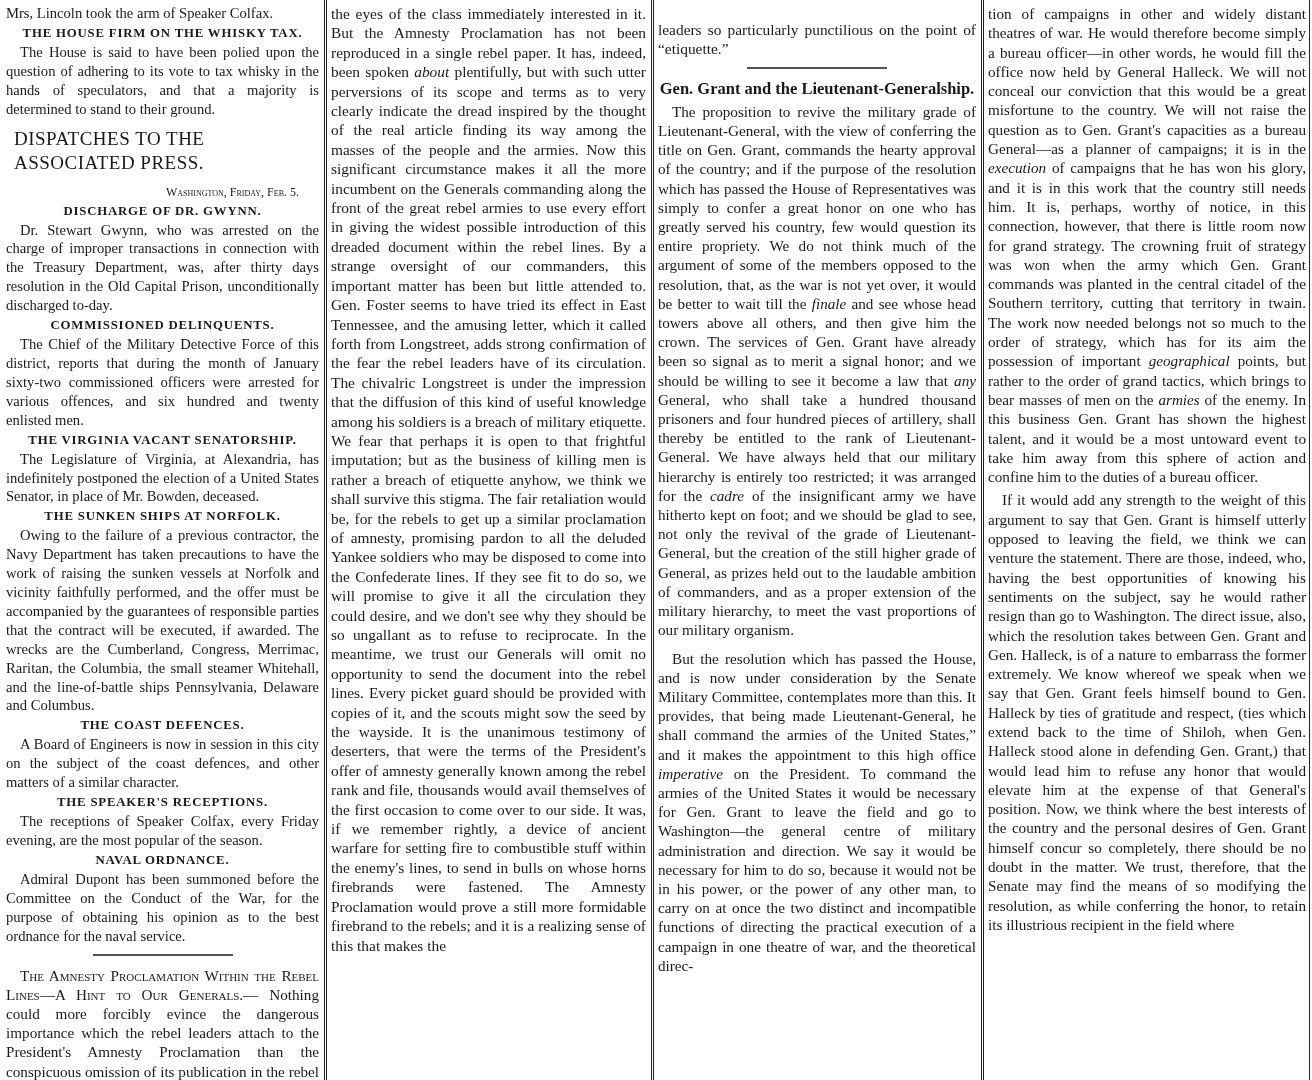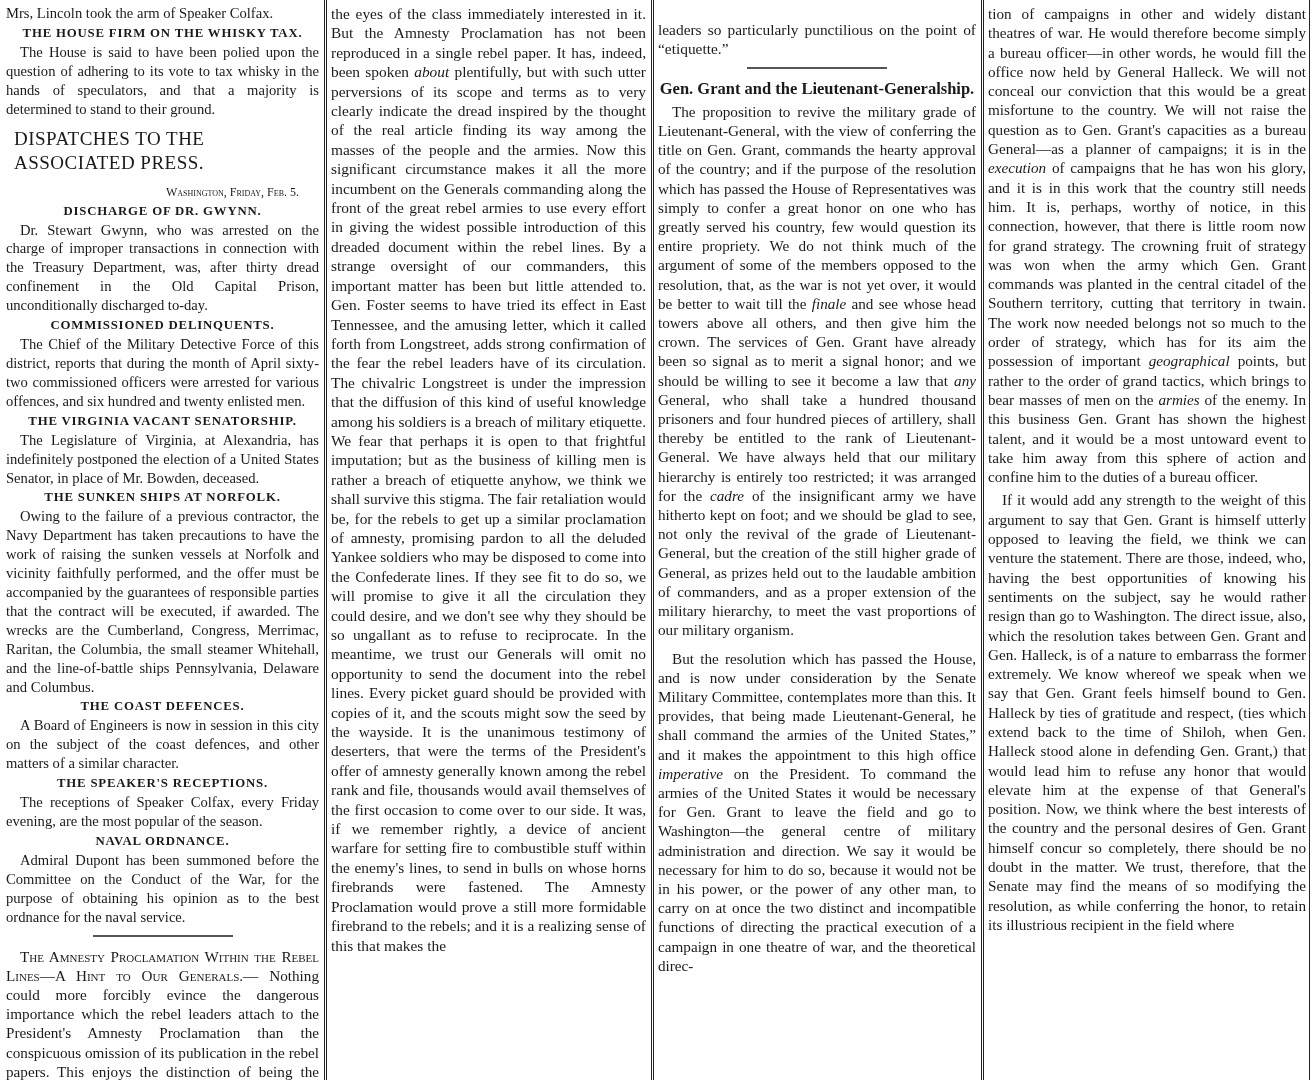--- a/index.html
+++ b/index.html
@@ -29,23 +29,23 @@
 <div class="page">
 
   <div class="col c1" style="padding-top:4px;">
     <p>Mrs, Lincoln took the arm of Speaker Colfax.</p>
     <div class="hd">THE HOUSE FIRM ON THE WHISKY TAX.</div>
     <p class="indent">The House is said to have been polied upon the question of adhering to its vote to tax whisky in the hands of speculators, and that a majority is determined to stand to their ground.</p>
     <div class="big">DISPATCHES TO THE ASSOCIATED PRESS.</div>
     <div class="dateline">Washington, Friday, Feb. 5.</div>
 
     <div class="hd">DISCHARGE OF DR. GWYNN.</div>
-    <p class="indent">Dr. Stewart Gwynn, who was arrested on the charge of improper transactions in connection with the Treasury Department, was, after thirty dread confinement in the Old Capital Prison, unconditionally discharged to-day.</p>
+    <p class="indent">Dr. Stewart Gwynn, who was arrested on the charge of improper transactions in connection with the Treasury Department, was, after thirty days resolution in the Old Capital Prison, unconditionally discharged to-day.</p>
     <div class="hd">COMMISSIONED DELINQUENTS.</div>
-    <p class="indent">The Chief of the Military Detective Force of this district, reports that during the month of April sixty-two commissioned officers were arrested for various offences, and six hundred and twenty enlisted men.</p>
+    <p class="indent">The Chief of the Military Detective Force of this district, reports that during the month of January sixty-two commissioned officers were arrested for various offences, and six hundred and twenty enlisted men.</p>
     <div class="hd">THE VIRGINIA VACANT SENATORSHIP.</div>
     <p class="indent">The Legislature of Virginia, at Alexandria, has indefinitely postponed the election of a United States Senator, in place of Mr. Bowden, deceased.</p>
     <div class="hd">THE SUNKEN SHIPS AT NORFOLK.</div>
     <p class="indent">Owing to the failure of a previous contractor, the Navy Department has taken precautions to have the work of raising the sunken vessels at Norfolk and vicinity faithfully performed, and the offer must be accompanied by the guarantees of responsible parties that the contract will be executed, if awarded. The wrecks are the Cumberland, Congress, Merrimac, Raritan, the Columbia, the small steamer Whitehall, and the line-of-battle ships Pennsylvania, Delaware and Columbus.</p>
     <div class="hd">THE COAST DEFENCES.</div>
     <p class="indent">A Board of Engineers is now in session in this city on the subject of the coast defences, and other matters of a similar character.</p>
     <div class="hd">THE SPEAKER'S RECEPTIONS.</div>
     <p class="indent">The receptions of Speaker Colfax, every Friday evening, are the most popular of the season.</p>
     <div class="hd">NAVAL ORDNANCE.</div>
     <p class="indent">Admiral Dupont has been summoned before the Committee on the Conduct of the War, for the purpose of obtaining his opinion as to the best ordnance for the naval service.</p>

